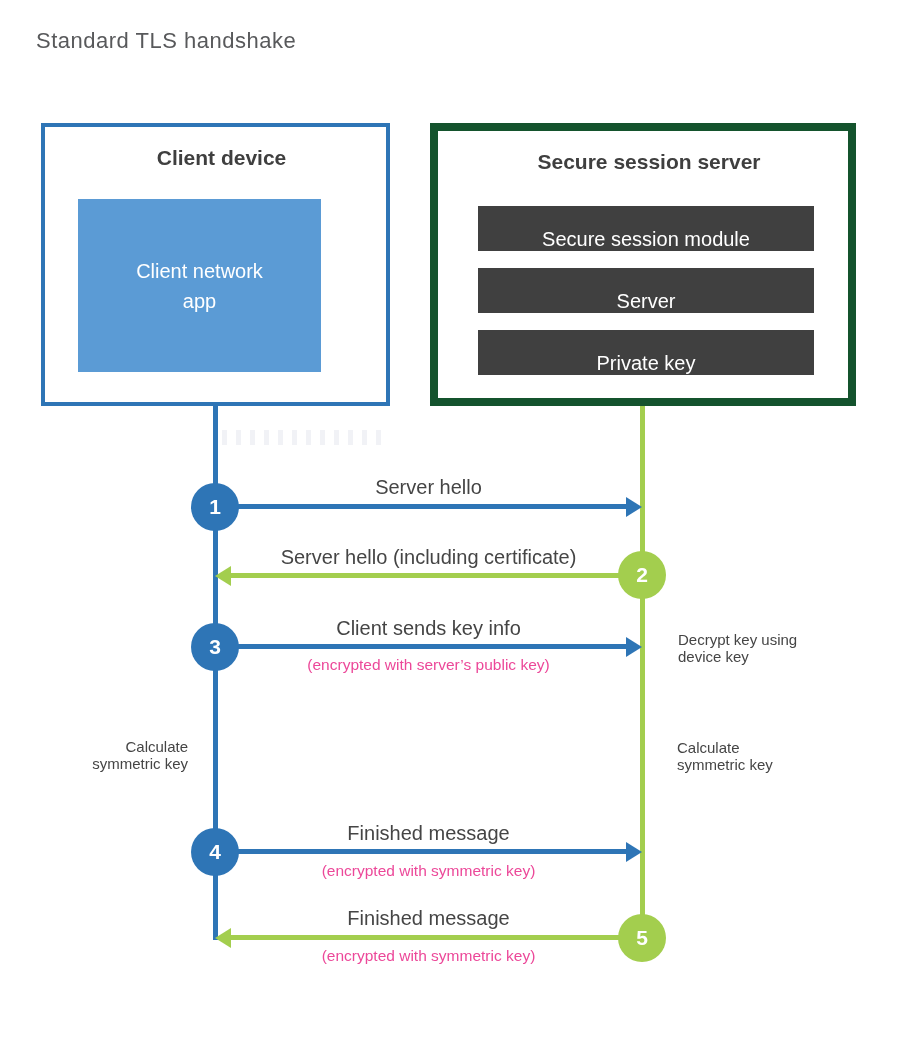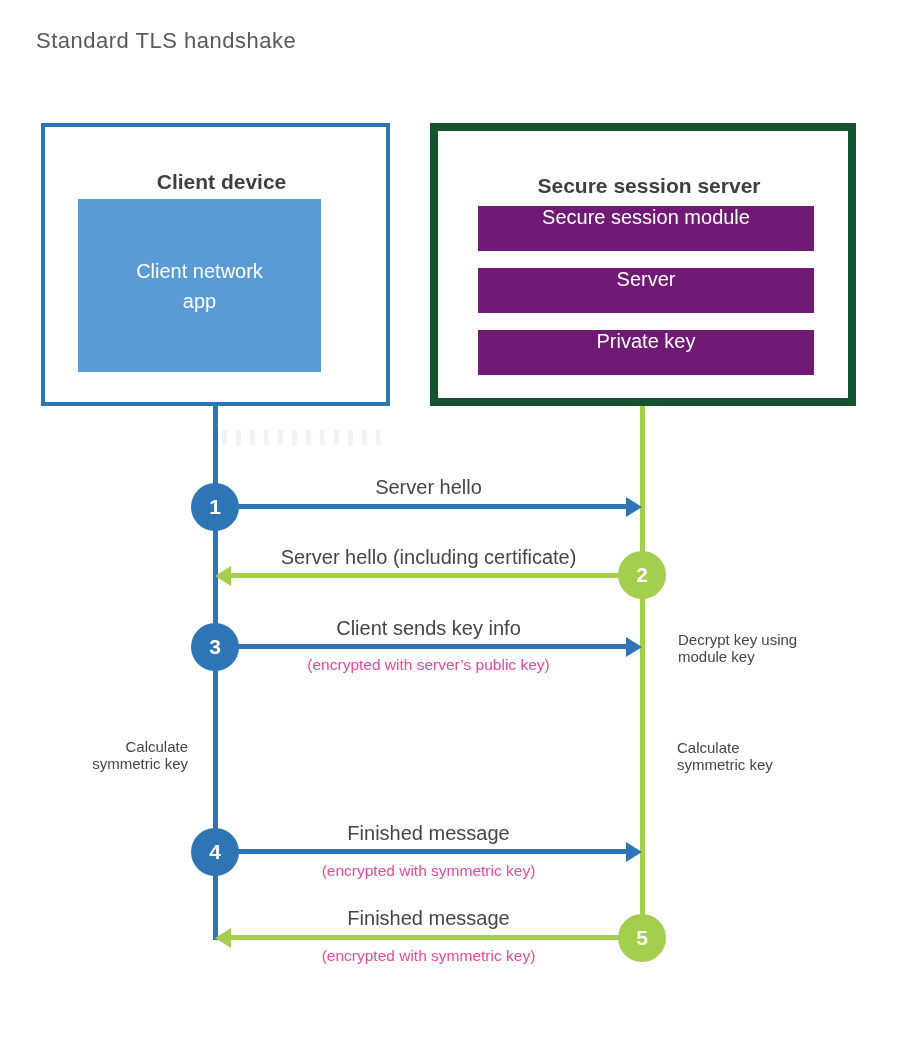--- a/index.html
+++ b/index.html
@@ -12,30 +12,30 @@
     font-size:22px;font-weight:300;color:#58595b;letter-spacing:.5px;
   }
   .pre{white-space:pre-line;}
 
   
   .box{position:absolute;top:123px;height:283px;background:#fff;box-sizing:border-box;}
   .box.client{left:41px;width:349px;border:4px solid #2e75b6;}
   .box.server{left:430px;width:426px;border:8px solid #14532d;}
   .box-title{
     position:absolute;left:12px;right:0;top:19px;text-align:center;
-    font-size:21px;font-weight:bold;color:#3f3f3f;margin-top:24px;
+    font-size:21px;font-weight:bold;color:#3f3f3f;
   }
   .app-box{
     position:absolute;left:33px;top:72px;width:243px;height:173px;
     background:#5b9bd5;color:#ffffff;font-size:20px;line-height:30px;
     display:flex;align-items:center;justify-content:center;text-align:center;
   }
   .bar{
-    position:absolute;left:40px;width:336px;height:45px;background:#701a75;
-    color:#ffffff;font-size:20px;display:flex;align-items:flex-start;justify-content:center;
+    position:absolute;left:40px;width:336px;height:45px;background:#404040;
+    color:#ffffff;font-size:20px;display:flex;align-items:flex-end;justify-content:center;
   }
   .bar.b1{top:75px;} .bar.b2{top:137px;} .bar.b3{top:199px;}
 
   
   .lifeline{position:absolute;top:406px;width:5px;height:534px;z-index:1;}
   .lifeline.blue{left:213px;background:#2e75b6;}
   .lifeline.green{left:640px;background:#a3ce4e;}
 
   
   .ticks{position:absolute;left:222px;top:430px;display:flex;gap:9px;z-index:0;}
@@ -141,21 +141,21 @@
   <div class="num-circle green" style="left:618px;top:551px">2</div>
 
   <div class="msg-label" style="top:617px">Client sends key info</div>
   <div class="arrow blue right" style="top:637px">
     <div class="shaft"></div>
     <div class="head"></div>
   </div>
   <div class="msg-sub" style="top:656px">(encrypted with server’s public key)</div>
   <div class="num-circle blue" style="left:191px;top:623px">3</div>
   <div class="note decrypt pre">Decrypt key using
-module key</div>
+device key</div>
 
   <div class="note calc-left pre">Calculate
 symmetric key</div>
   <div class="note calc-right pre">Calculate
 symmetric key</div>
 
   <div class="msg-label" style="top:822px">Finished message</div>
   <div class="arrow blue right" style="top:842px">
     <div class="shaft"></div>
     <div class="head"></div>

